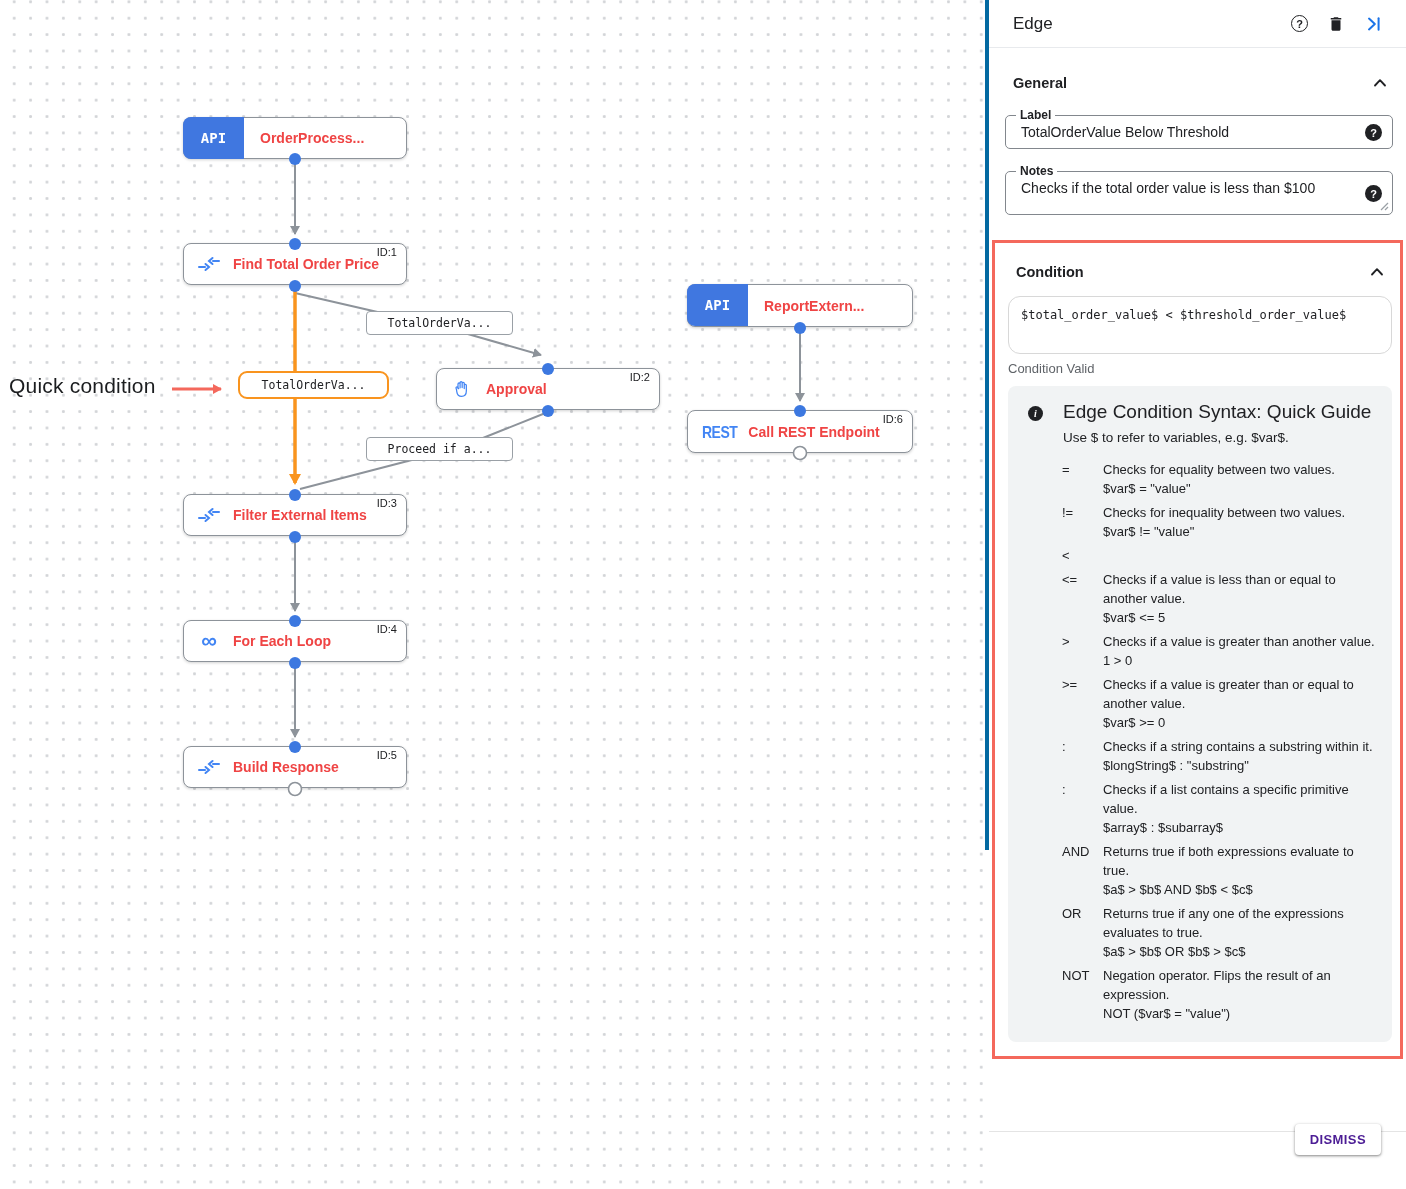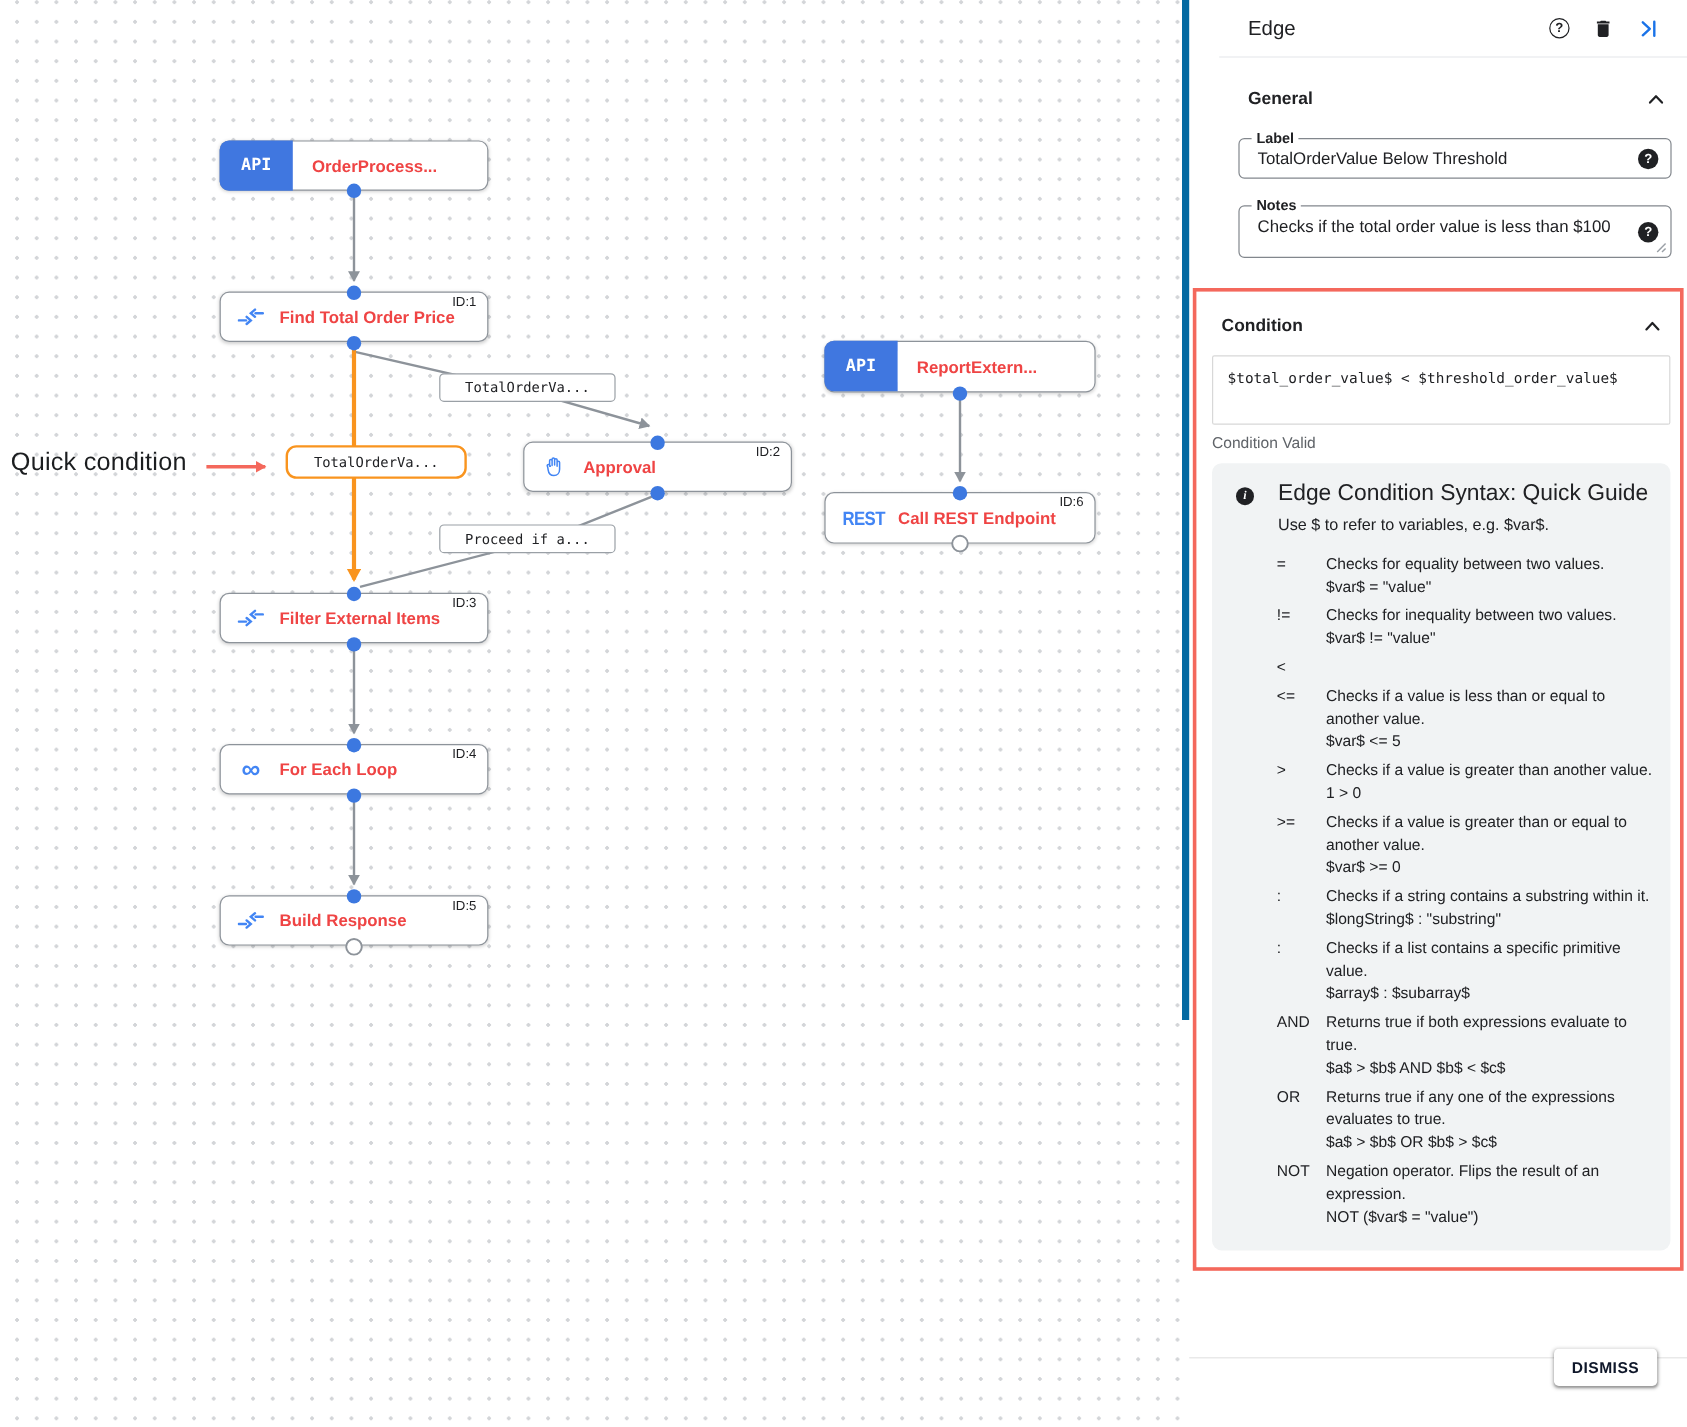--- a/index.html
+++ b/index.html
@@ -41,21 +41,21 @@
     font-family:"DejaVu Sans Mono", monospace; font-size:11.5px; color:#202124; }
   .el0 { left:366px; top:311px; width:147px; height:24px; }
   .el1 { left:238px; top:371px; width:151px; height:28px; border:2px solid #f9941e; border-radius:9px; }
   .el2 { left:366px; top:437px; width:147px; height:24px; }
 
   .annotation-label { position:absolute; left:9px; top:374px; z-index:5;
     font-size:21px; color:#1b1d1f; letter-spacing:.2px; }
 
   
   .panel { position:absolute; left:985px; top:0; width:421px; height:850px; background:#fff;
-    border-left:6px solid #0369a1;padding-left:25px; }
+    border-left:4px solid #0369a1; }
   .panel-header { height:48px; display:flex; align-items:center; padding:0 22px 0 24px;
     border-bottom:1px solid #e8eaed; }
   .panel-title { font-size:17px; color:#202124; flex:1; }
   .hdr-icons { display:flex; align-items:center; gap:19px; }
   .icon-btn { background:none; border:none; cursor:pointer; padding:0; display:flex; align-items:center; justify-content:center; }
   .help-circle { width:17px; height:17px; border:1.7px solid #202124; border-radius:50%;
     display:flex; align-items:center; justify-content:center; font-size:11px; font-weight:700; color:#202124; }
 
   .sec-head { display:flex; align-items:center; justify-content:space-between; margin:25px 16px 0 24px; }
   .sec-title { font-size:14.5px; font-weight:700; color:#202124; }
@@ -72,41 +72,41 @@
   .q-badge { position:absolute; right:10px; width:17px; height:17px; background:#202124; color:#fff;
     border-radius:50%; display:flex; align-items:center; justify-content:center;
     font-size:11px; font-weight:700; cursor:pointer; border:none; }
   .lbl-field .q-badge { top:8px; }
   .notes-field .q-badge { top:13px; }
   .resize-handle { position:absolute; right:3px; bottom:3px; }
 
   .cond-box { position:absolute; top:240px; left:3px; right:3px; border:3px solid #f4685c; background:#fff; }
   .cond-head { display:flex; align-items:center; justify-content:space-between; margin:19px 13px 0 21px; }
   .cond-input { display:block; margin:14px 8px 0 13px; width:calc(100% - 21px); height:58px;
-    border:1px solid #d8d8d8; border-radius:2px; padding:11px 12px; outline:none; resize:none;
+    border:1px solid #d8d8d8; border-radius:12px; padding:11px 12px; outline:none; resize:none;
     font-family:"DejaVu Sans Mono", monospace; font-size:12px; color:#202124; background:#fff; }
   .cond-status { margin:7px 0 0 13px; font-size:13px; color:#5f6368; }
 
   .guide { margin:10px 8px 14px 13px; background:#f1f3f4; border-radius:8px; padding:15px 12px 14px 0; }
   .guide-headrow { display:flex; }
   .guide-icon { width:55px; display:flex; justify-content:center; padding-top:5px; }
   .info-dot { width:15px; height:15px; background:#202124; color:#fff; border-radius:50%;
     display:flex; align-items:center; justify-content:center; font-size:10px; font-weight:700;
     font-family:"Liberation Serif", serif; font-style:italic; }
   .guide-title { font-size:19px; font-weight:400; color:#202124; }
   .guide-intro { margin:7px 0 0 55px; font-size:13.5px; color:#202124; }
   .guide-rows { margin-top:15px; }
   .g-row { display:flex; margin-bottom:5px; }
   .g-op { width:41px; margin-left:54px; font-size:13px; line-height:19px; color:#202124; flex-shrink:0; }
   .g-right { width:272px; font-size:13px; line-height:19px; color:#202124; }
 
   .dismiss-divider { position:absolute; top:1131px; left:0; right:0; border-top:1px solid #e4e4e4; }
   .dismiss-btn { position:absolute; top:1124px; right:25px; height:31px; padding:0 15px;
     background:#fff; border:none; border-radius:4px; box-shadow:0 1px 2px rgba(0,0,0,.3), 0 1px 3px 1px rgba(0,0,0,.15);
-    color:#0f172a; font-family:"Liberation Sans",sans-serif; font-size:13px; font-weight:700;
+    color:#4c1d95; font-family:"Liberation Sans",sans-serif; font-size:13px; font-weight:700;
     letter-spacing:.4px; cursor:pointer; }
 </style>
 </head>
 <body>
 
 <div class="app">
 
   <div class="canvas">
 
     <svg class="edges-svg" viewBox="0 0 985 1189">

